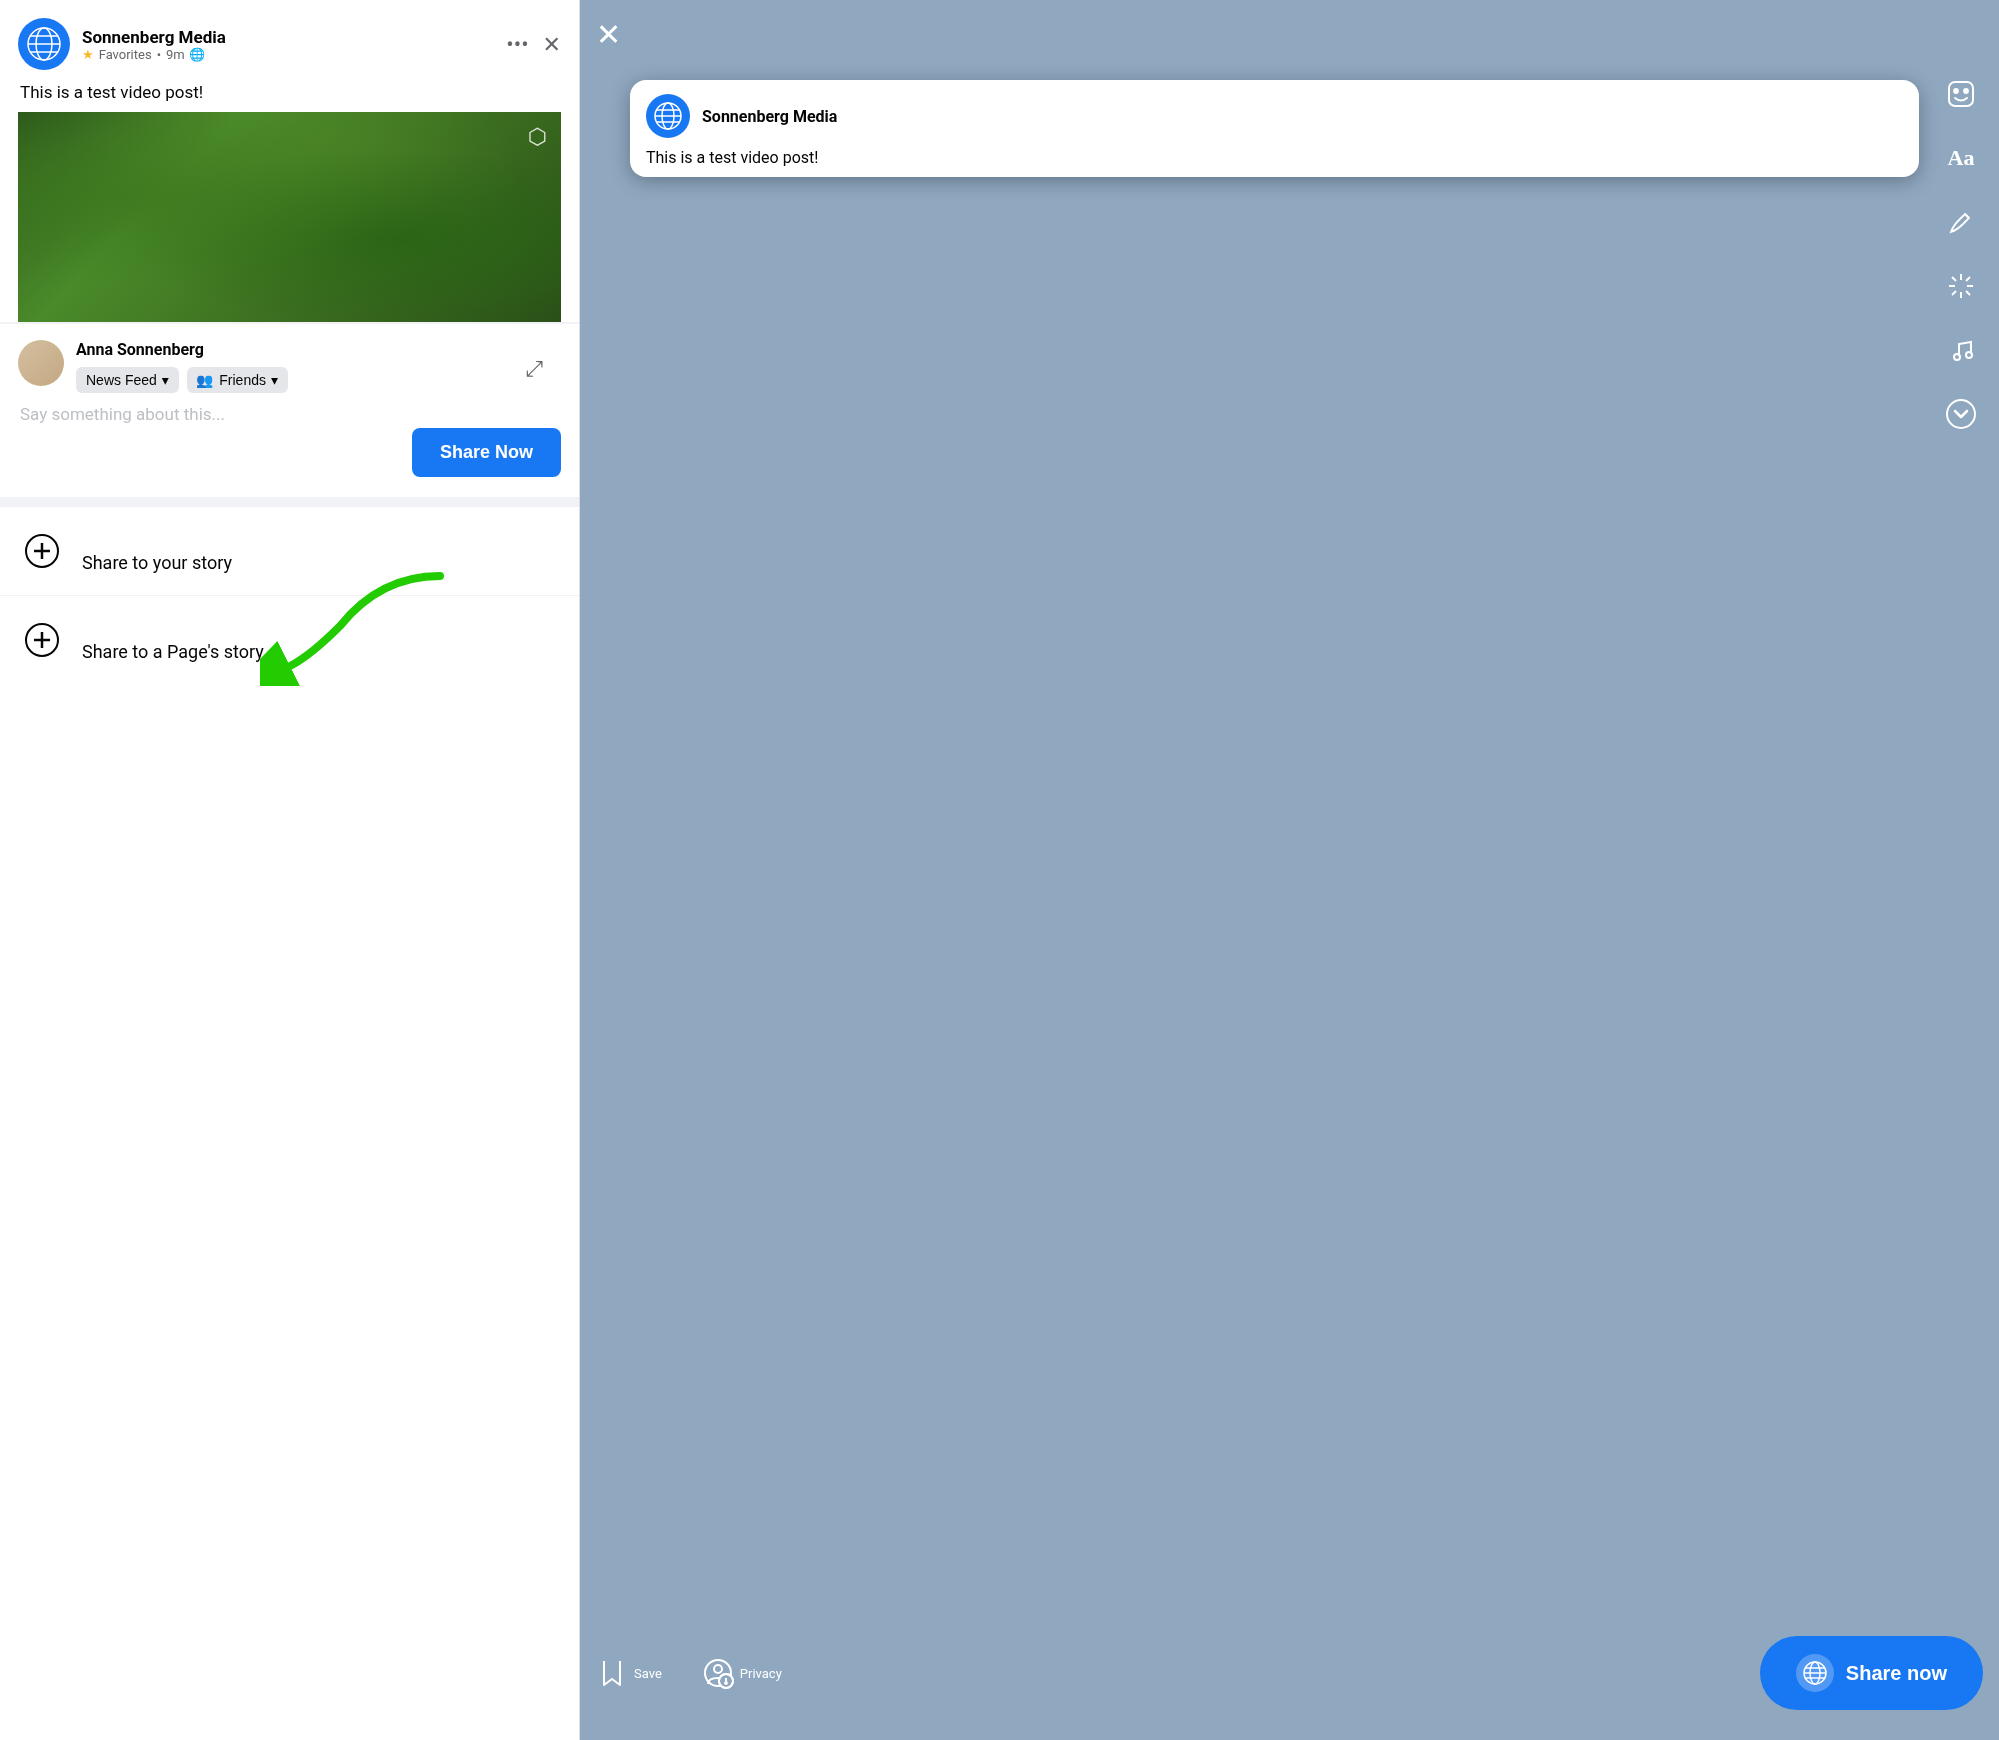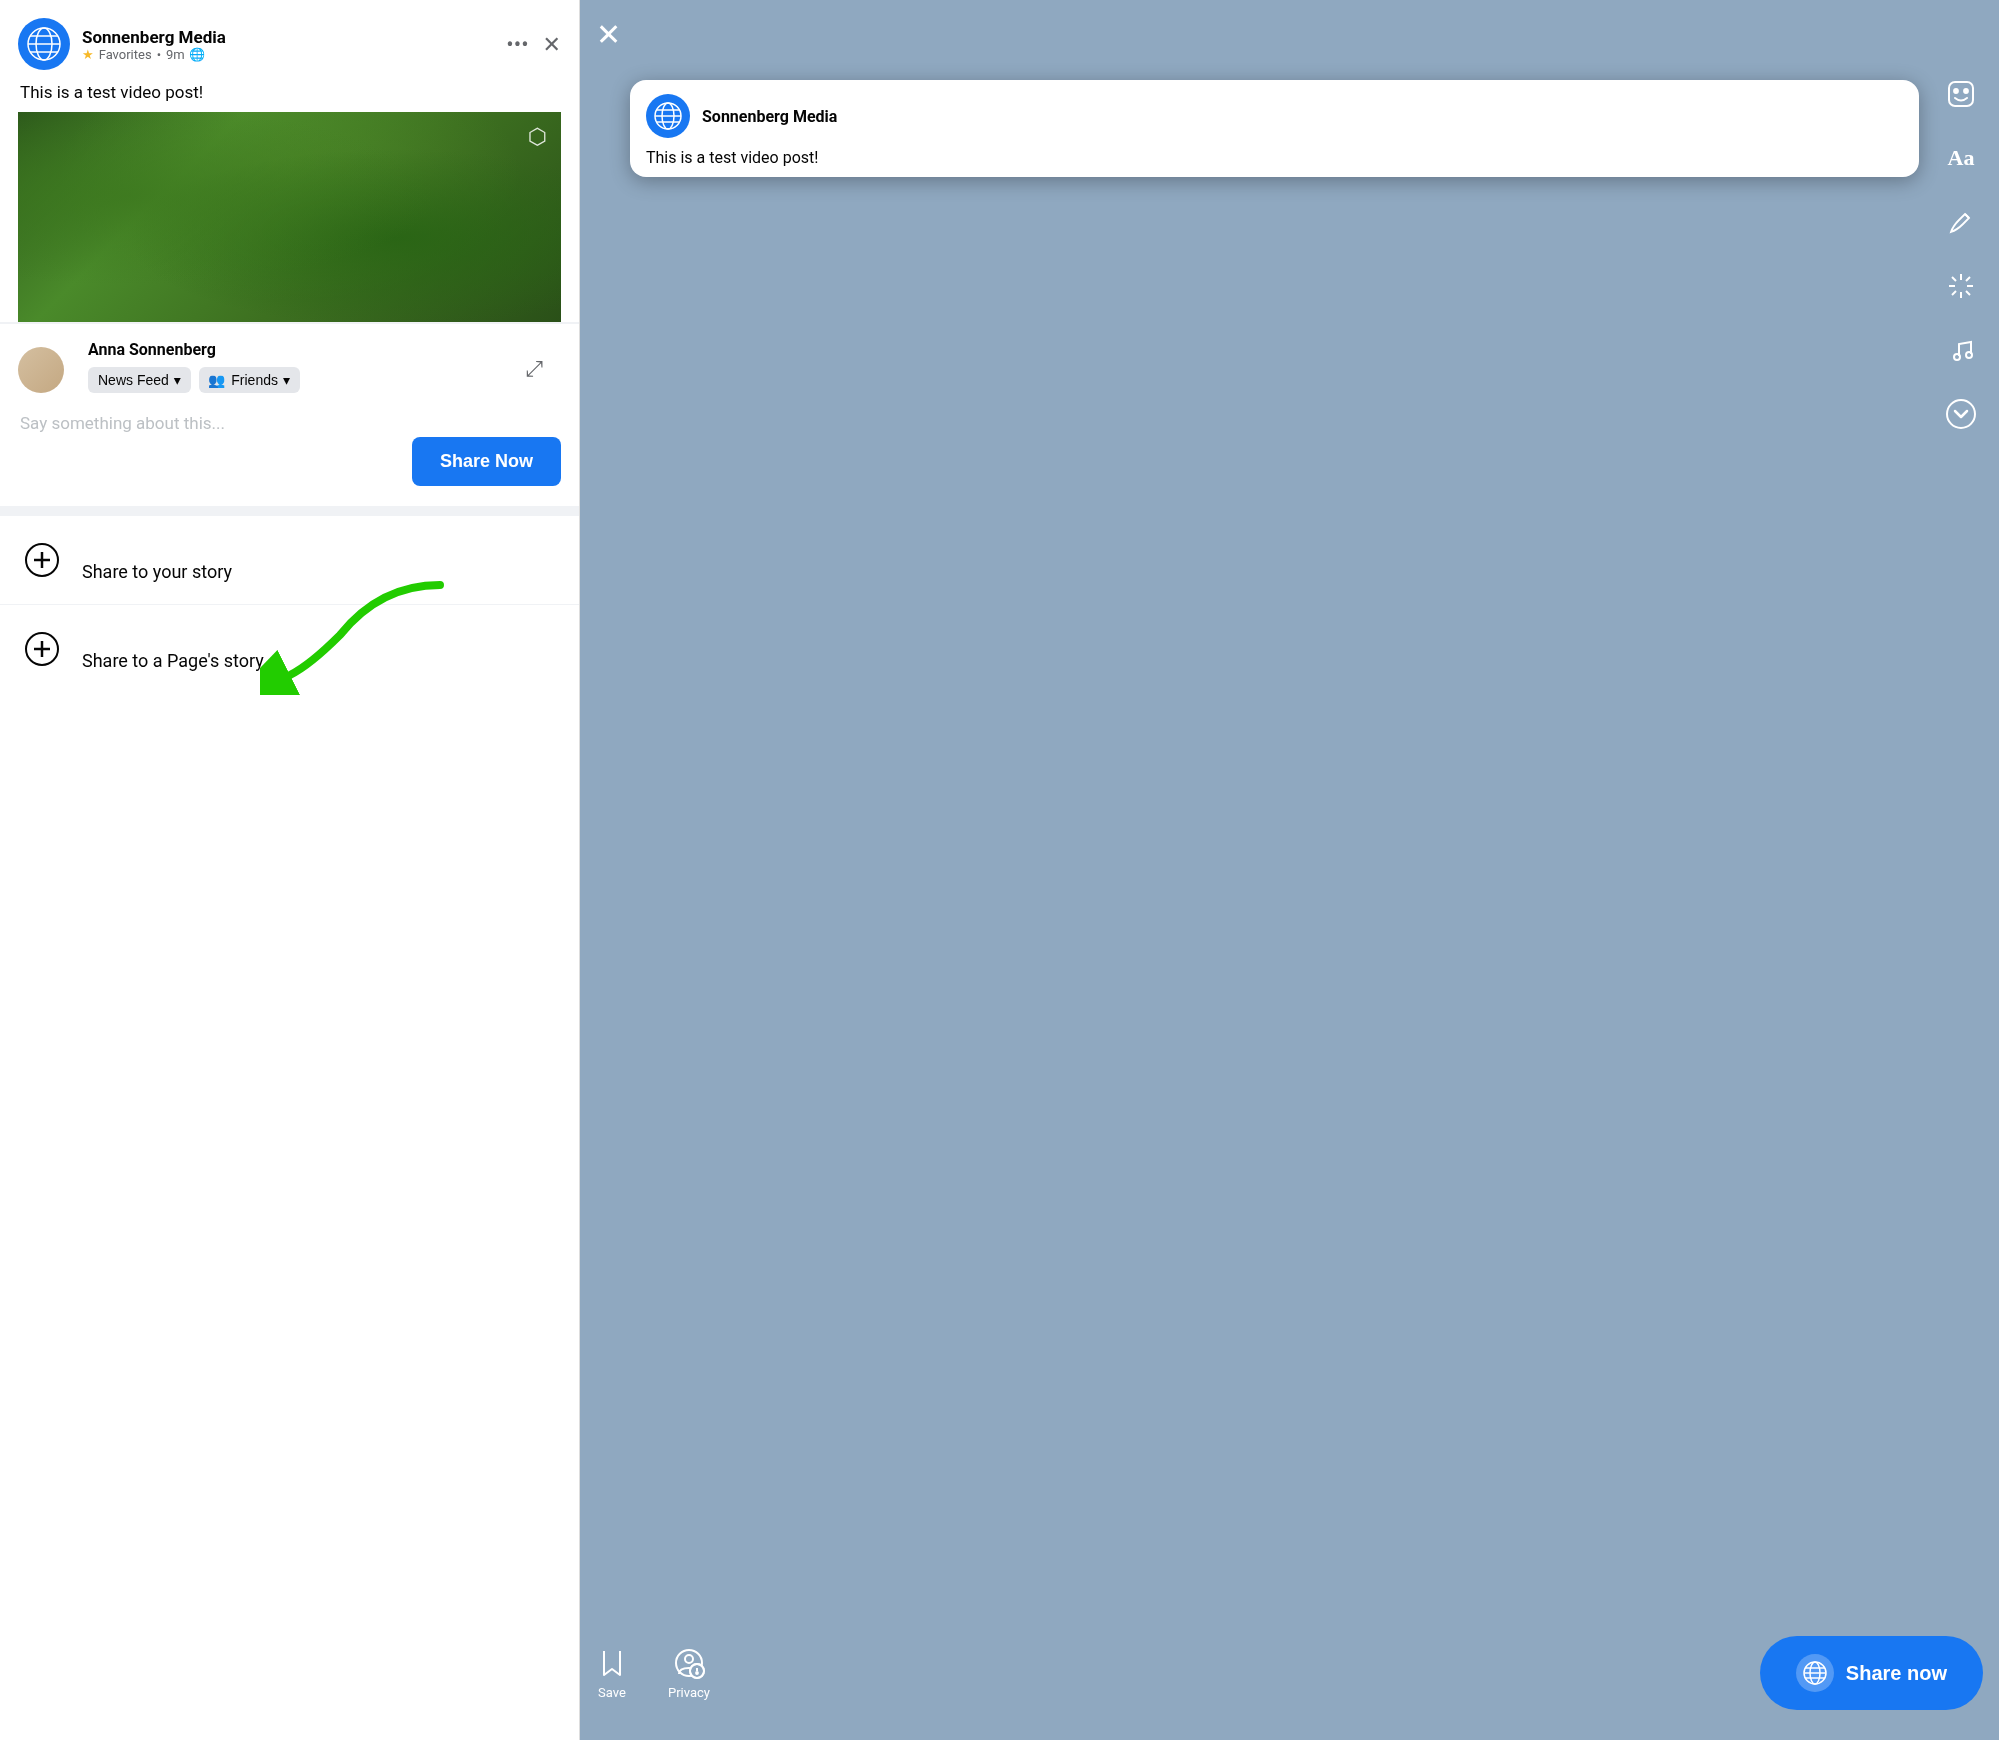--- a/index.html
+++ b/index.html
@@ -107,23 +107,23 @@
     }
 
     
     .share-compose {
       background: #fff;
       padding: 16px 18px;
       margin-top: 2px;
     }
     .compose-row {
       display: flex;
-      align-items: flex-end;
-      gap: 24px;
-      margin-bottom: 20px;
+      align-items: flex-start;
+      gap: 12px;
+      margin-bottom: 11px;
     }
     .user-avatar {
       width: 46px;
       height: 46px;
       border-radius: 50%;
       background: linear-gradient(135deg, #d4bfa0, #c4a882);
       flex-shrink: 0;
     }
     .compose-right {
       flex: 1;
@@ -386,21 +386,21 @@
       display: flex;
       align-items: center;
       justify-content: space-between;
     }
     .bottom-actions {
       display: flex;
       gap: 40px;
     }
     .bottom-action {
       display: flex;
-      flex-direction: column;
+      flex-direction: row;
       align-items: center;
       gap: 6px;
       cursor: pointer;
     }
     .bottom-action svg {
       width: 32px;
       height: 32px;
       stroke: #fff;
       fill: none;
       stroke-width: 1.8;

